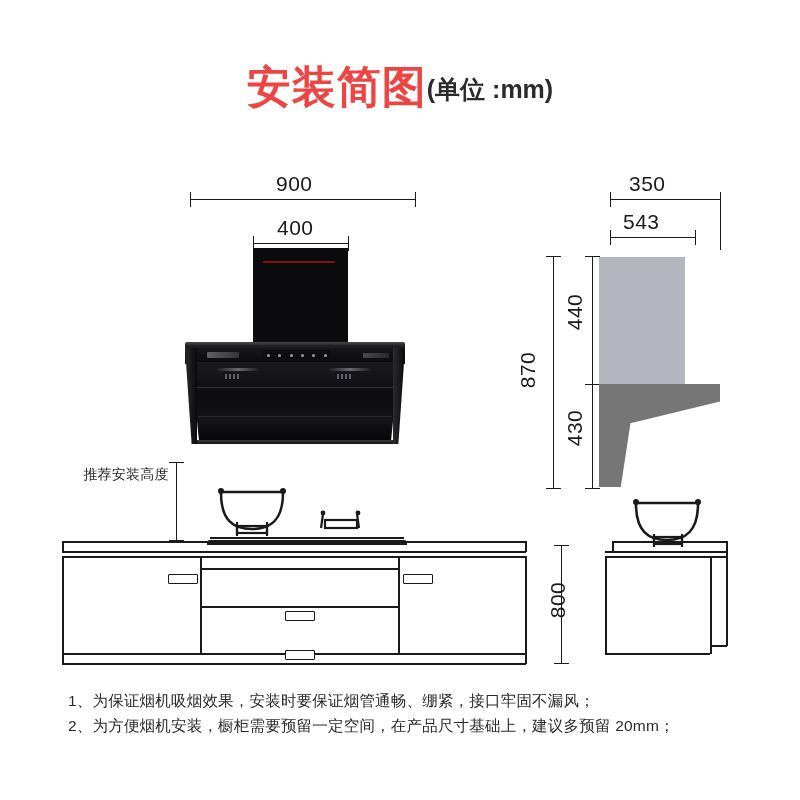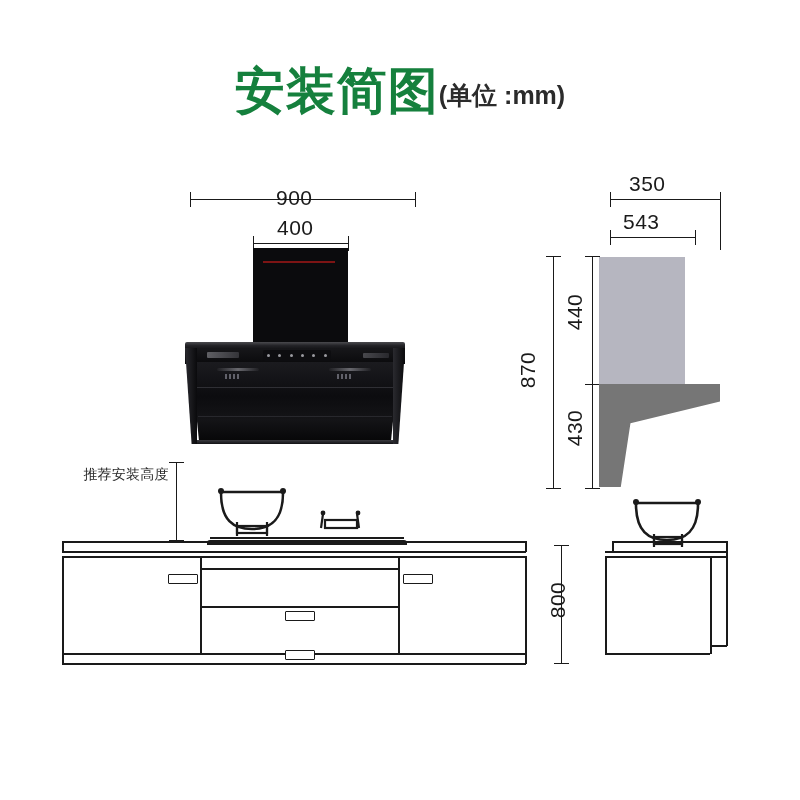--- a/index.html
+++ b/index.html
@@ -20,24 +20,24 @@
   
   #title-block {
     position: absolute;
     top: 58px;
     left: 0;
     width: 800px;
     text-align: center;
     white-space: nowrap;
   }
   #title-main {
-    font-size: 50px;
+    font-size: 44px;
     font-weight: bold;
     letter-spacing: 1px;
-    color: #15803d;
+    color: #ef4444;
   }
   #title-unit {
     font-size: 25px;
     font-weight: bold;
     color: #2b2b2b;
     position: relative;
     top: -4px;
   }
 
   
@@ -285,21 +285,21 @@
     margin-top: 2px;
   }
 </style>
 </head>
 <body>
 
 <div id="title-block">
   <span id="title-main">安装简图</span><span id="title-unit">(单位 :mm)</span>
 </div>
 
-<div class="dimtext" style="left:276px; top:172px;margin-top:14px;">900</div>
+<div class="dimtext" style="left:276px; top:172px;">900</div>
 <div class="hline" style="left:190px; top:199px; width:225px;"></div>
 <div class="vline" style="left:190px; top:192px; height:15px;"></div>
 <div class="vline" style="left:415px; top:192px; height:15px;"></div>
 
 <div class="dimtext" style="left:277px; top:216px;">400</div>
 <div class="hline" style="left:253px; top:243px; width:95px;"></div>
 <div class="vline" style="left:253px; top:236px; height:15px;"></div>
 <div class="vline" style="left:348px; top:236px; height:15px;"></div>
 
 <div id="hood-front">
@@ -450,13 +450,15 @@
 <div class="cab-line cab-v" style="left:726px; top:541px; height:11px;"></div>
 
 <div class="cab-line cab-h" style="left:605px; top:556px; width:122px;"></div>
 <div class="cab-line cab-v" style="left:605px; top:556px; height:98px;"></div>
 <div class="cab-line cab-v" style="left:710px; top:556px; height:98px;"></div>
 <div class="cab-line cab-v" style="left:726px; top:551px; height:95px;"></div>
 <div class="cab-line cab-h" style="left:605px; top:653px; width:105px;"></div>
 <div class="cab-line cab-h" style="left:710px; top:645px; width:17px;"></div>
 
 <div id="notes">
+  <div class="note">1、为保证烟机吸烟效果，安装时要保证烟管通畅、绷紧，接口牢固不漏风；</div>
+  <div class="note">2、为方便烟机安装，橱柜需要预留一定空间，在产品尺寸基础上，建议多预留 20mm；</div>
 </div>
 
 </body></html>

